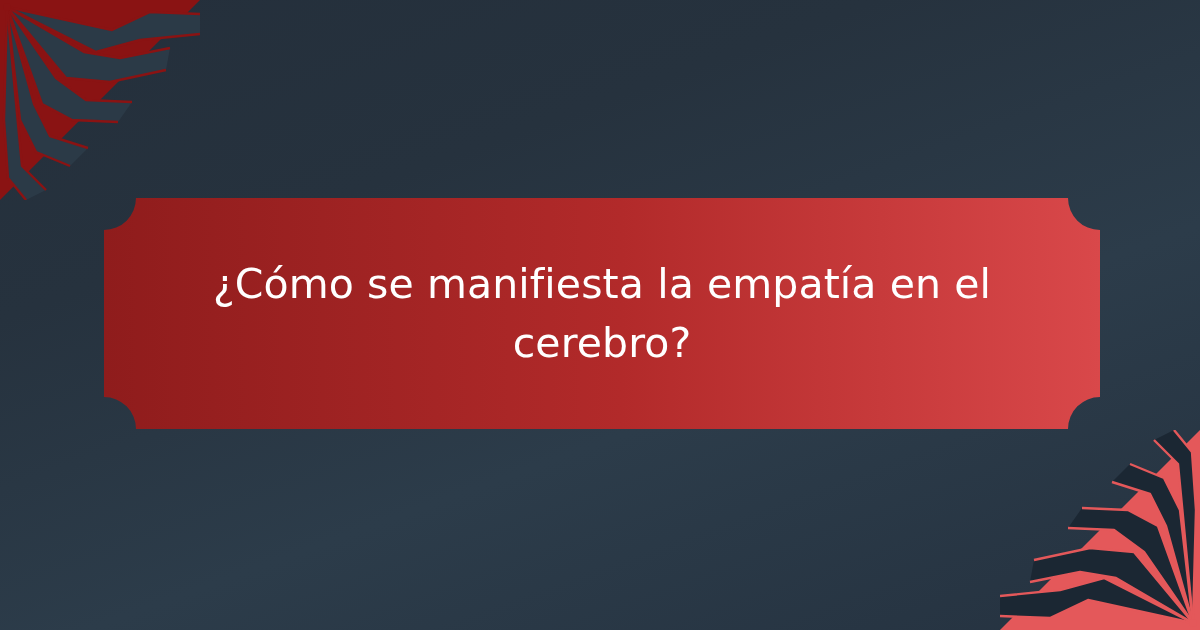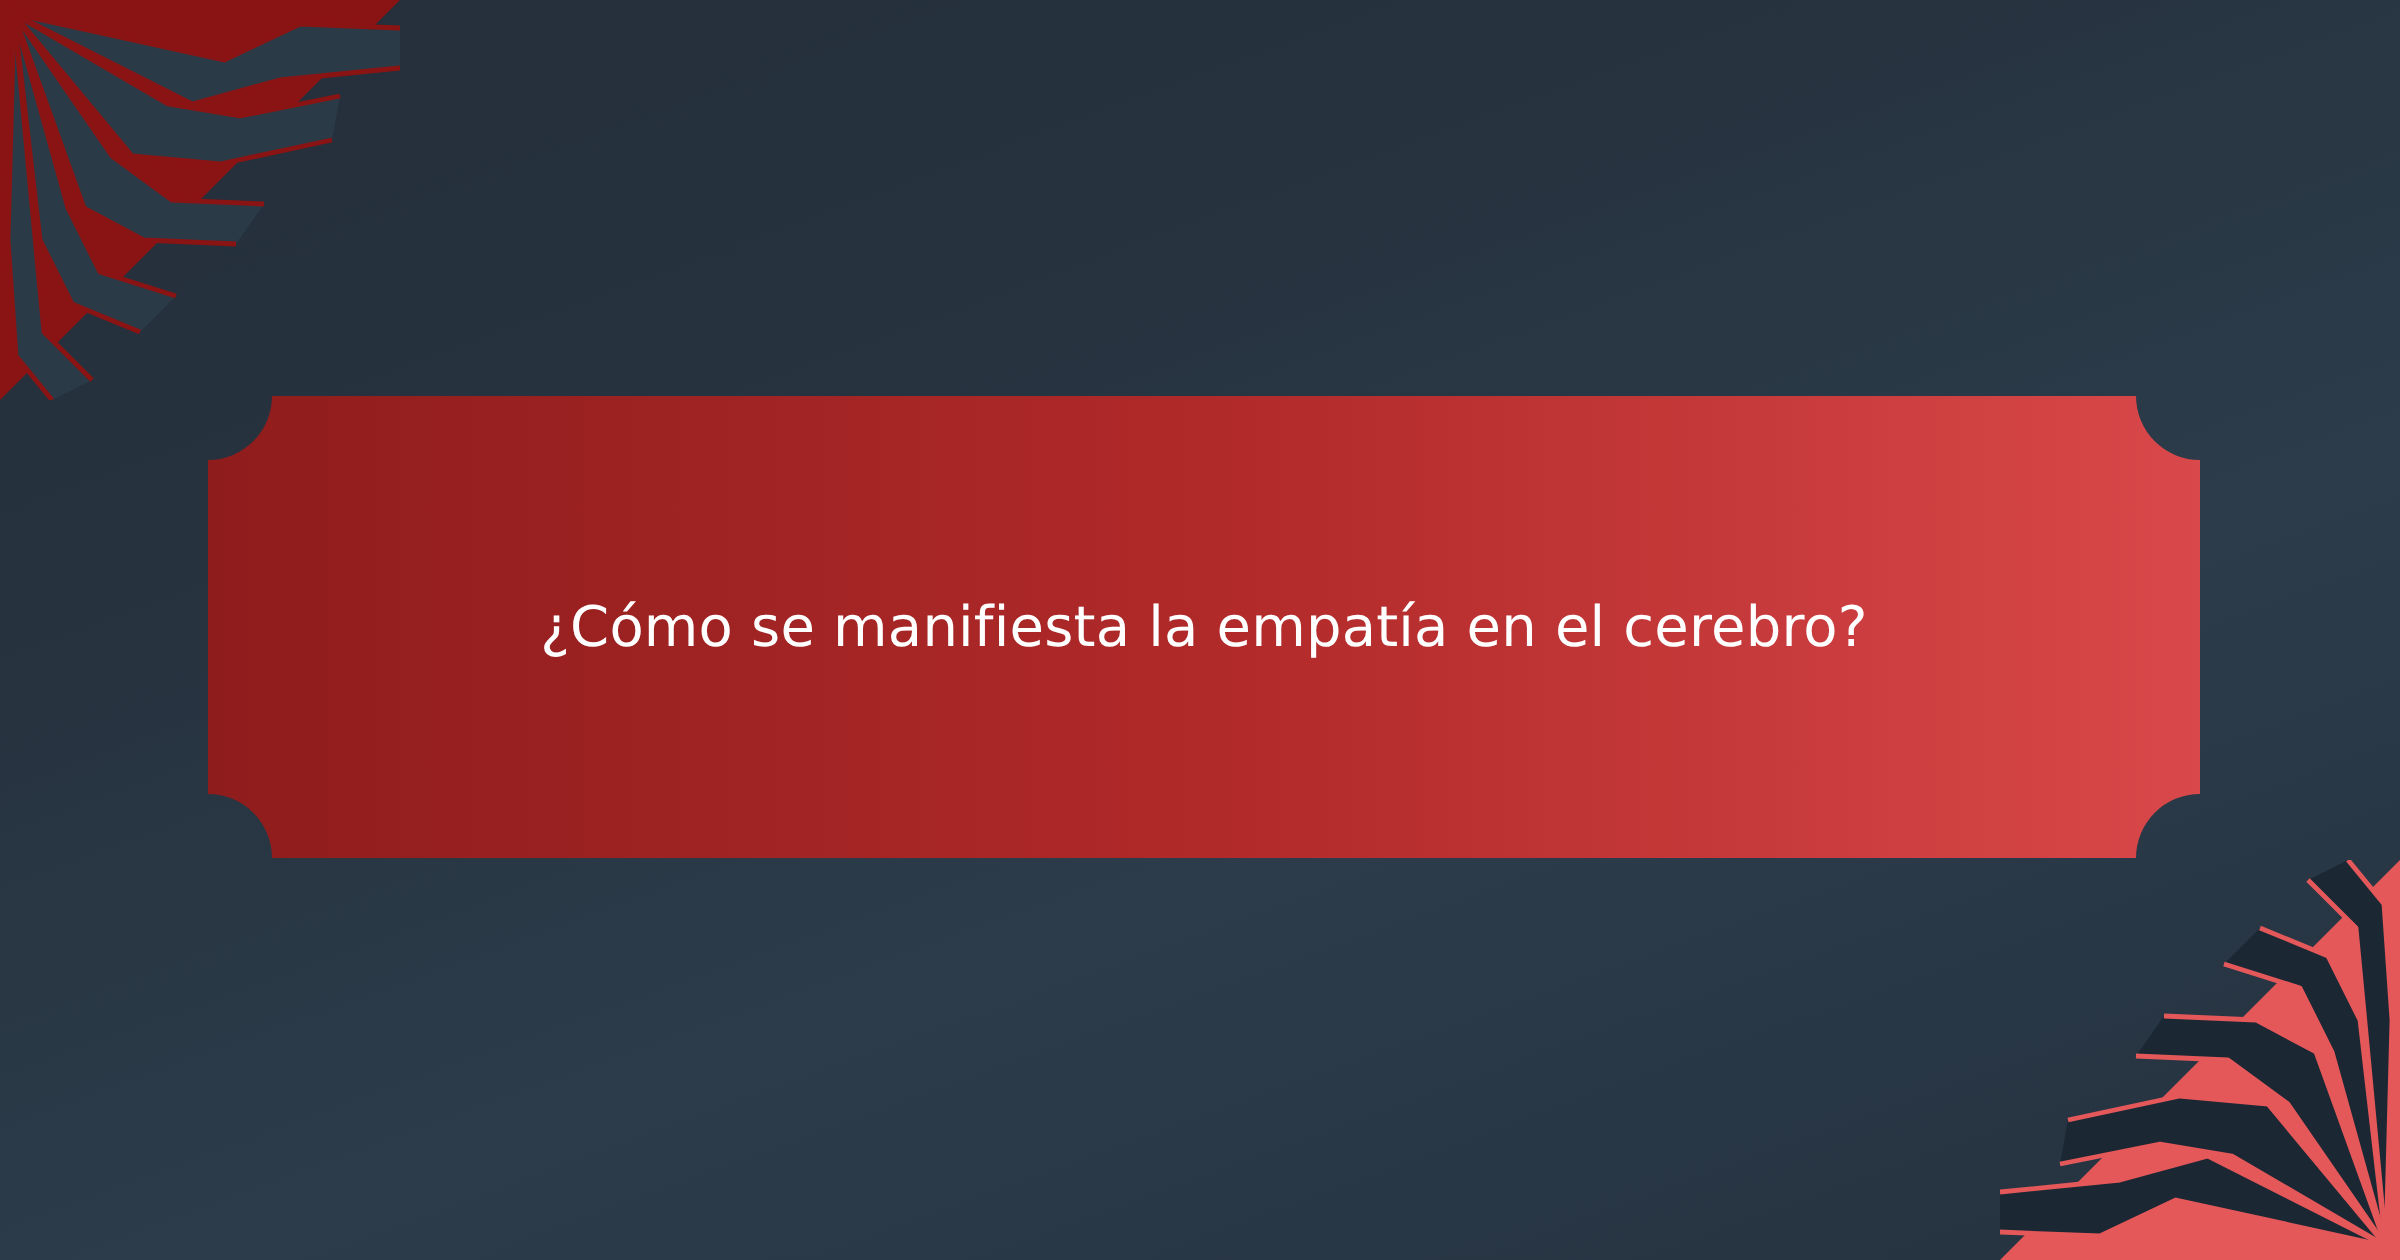--- a/index.html
+++ b/index.html
@@ -63,21 +63,21 @@
     position: absolute;
     inset: 0;
     display: flex;
     align-items: center;
     justify-content: center;
     padding: 0 90px;
     box-sizing: border-box;
     text-align: center;
     color: #ffffff;
     font-family: "DejaVu Sans", sans-serif;
-    font-size: 28px;
+    font-size: 41px;
     font-weight: 400;
     line-height: 1.42;
     letter-spacing: 0.1px;
     text-rendering: optimizeLegibility;
   }
 </style>
 </head>
 <body>
 
 <div id="poster">

